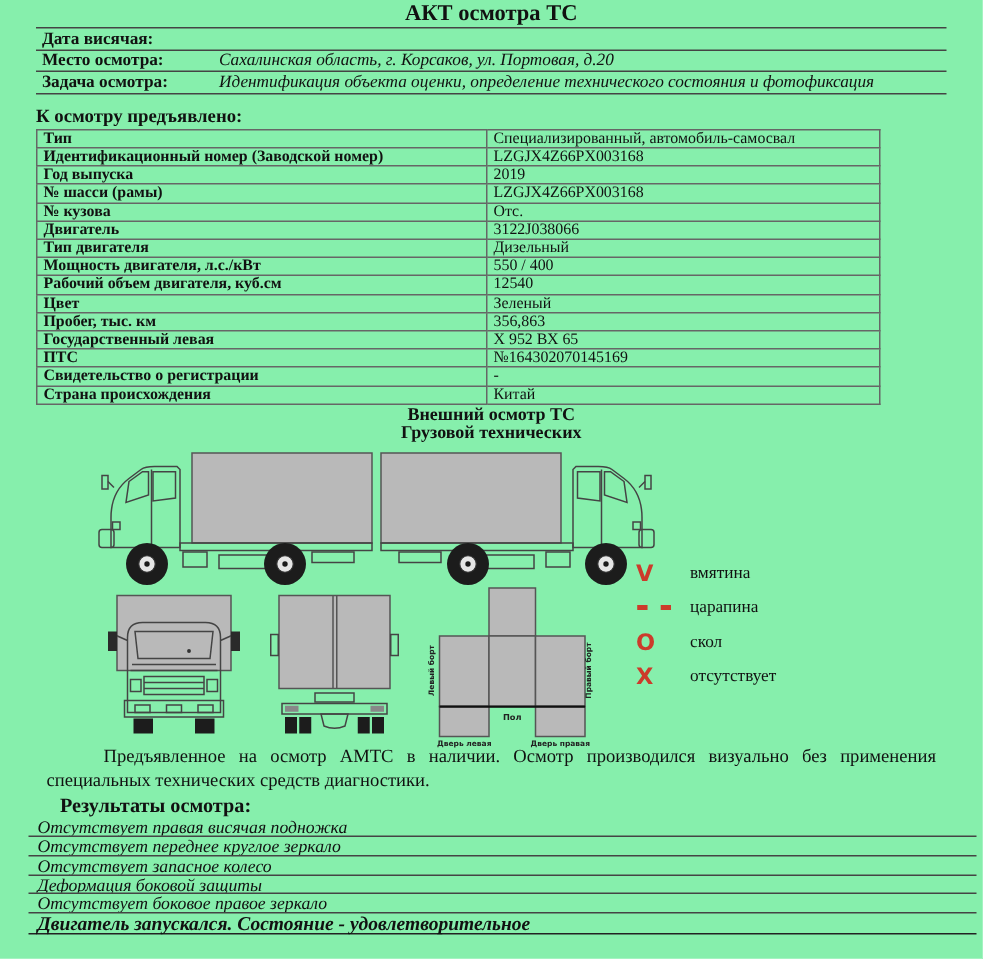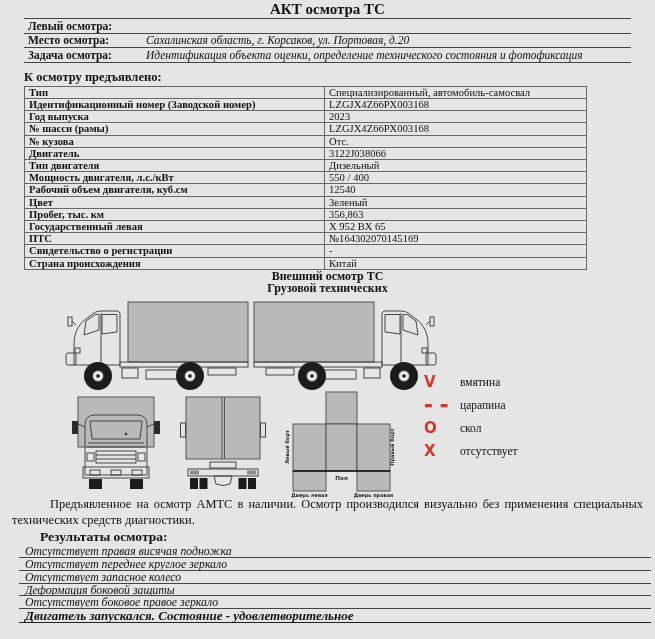--- a/index.html
+++ b/index.html
@@ -1,18 +1,18 @@
 <!DOCTYPE html>
 <html style="--legend-color: #cc3b2b; --diagram-fill: #b9b9b9;"><head>
 <meta charset="utf-8">
 <style>
   :root{ --legend-color:#cc3b2b; --diagram-fill:#b9b9b9; }
   *{box-sizing:border-box;}
   body{margin:0;background:#fff;color:#111;font-family:"Liberation Serif",serif;}
-  .page{position:relative;width:655px;height:639px;background:#e5e5e5;overflow:hidden;}
+  .page{position:relative;width:655px;height:639px;background:#86efac;overflow:hidden;}
   .title{text-align:center;font-weight:bold;font-size:15px;line-height:17px;padding-top:1px;}
   .hdr-table{margin:0 24px;border-top:1px solid #444;}
   .hdr-row{display:flex;border-bottom:1px solid #444;height:14.6px;align-items:center;}
   .hdr-label{width:122px;font-weight:bold;font-size:11.5px;padding-left:4px;flex:none;}
   .hdr-value{font-style:italic;font-size:11.5px;white-space:nowrap;}
   .sec-heading{margin:7px 0 2px 24px;font-weight:bold;font-size:12.5px;line-height:14px;}
   table.spec{border-collapse:collapse;margin:0 24px;width:563px;table-layout:fixed;}
   table.spec td{border:1px solid #666;font-size:10.6px;padding:0 4px;height:11.8px;line-height:11.2px;overflow:hidden;white-space:nowrap;}
   table.spec td.lbl{font-weight:bold;width:300px;}
   .center-head{text-align:center;font-weight:bold;font-size:12px;line-height:12.5px;}
@@ -21,35 +21,35 @@
   .outline{fill:none;stroke:#444;stroke-width:1;}
   .boxfill{fill:var(--diagram-fill);stroke:#555;stroke-width:1;}
   .whl{fill:#1c1c1c;}
   .hub{fill:#e6e6e6;stroke:#333;stroke-width:0.8;}
   .tiny{font-family:"DejaVu Sans",sans-serif;font-weight:bold;fill:#222;}
   .legend{position:absolute;left:424px;top:76px;}
   .legend-row{display:flex;align-items:center;height:23px;}
   .legend-sym{width:36px;color:var(--legend-color);font-family:"DejaVu Sans",sans-serif;font-weight:bold;font-size:15px;line-height:1;}
   .legend-row[data-type="dash"] .legend-sym{font-size:9px;letter-spacing:2px;}
   .legend-label{font-size:11.5px;}
-  .note{margin:3px 12px 0;font-size:12.4px;text-align:justify;text-indent:38px;line-height:16px;}
+  .note{margin:3px 31px 0;font-size:12.4px;text-align:justify;text-indent:38px;line-height:16px;}
   .results-heading{margin:1px 0 1px 40px;font-weight:bold;font-size:13.5px;line-height:15px;}
   .result-item{margin:0 4px 0 19px;padding-left:6px;border-bottom:1px solid #444;font-style:italic;font-size:11.8px;height:12.9px;line-height:12.4px;white-space:nowrap;overflow:hidden;}
   .final-line{margin:0 4px 0 19px;padding-left:6px;border-bottom:1.6px solid #222;font-style:italic;font-weight:bold;font-size:13px;height:14px;line-height:13.5px;white-space:nowrap;}
 </style>
 </head>
 <body>
 
 <div class="page">
 
   <div class="title">АКТ осмотра ТС</div>
 
   <div class="hdr-table">
   <div class="hdr-row">
-    <span class="hdr-label">Левый осмотра:</span>
+    <span class="hdr-label">Дата висячая:</span>
   </div>
 
   <div class="hdr-row">
     <span class="hdr-label">Место осмотра:</span>
     <span class="hdr-value">Сахалинская область, г. Корсаков, ул. Портовая, д.20</span>
   </div>
 
   <div class="hdr-row">
     <span class="hdr-label">Задача осмотра:</span>
     <span class="hdr-value">Идентификация объекта оценки, определение технического состояния и фотофиксация</span>
@@ -66,21 +66,21 @@
   </tr>
 
 
   <tr>
     <td class="lbl">Идентификационный номер (Заводской номер)</td>
     <td class="val">LZGJX4Z66PX003168</td>
   </tr>
 
   <tr>
     <td class="lbl">Год выпуска</td>
-    <td class="val">2023</td>
+    <td class="val">2019</td>
   </tr>
 
   <tr>
     <td class="lbl">№ шасси (рамы)</td>
     <td class="val">LZGJX4Z66PX003168</td>
   </tr>
 
   <tr>
     <td class="lbl">№ кузова</td>
     <td class="val">Отс.</td>

